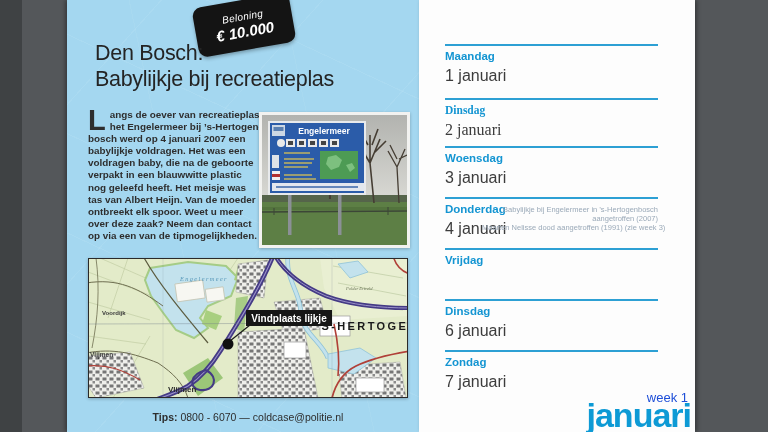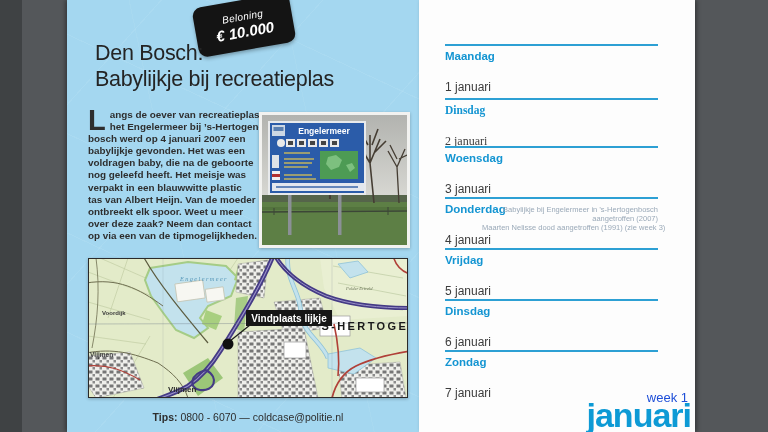--- a/index.html
+++ b/index.html
@@ -29,21 +29,21 @@
   .mapbox{position:absolute;left:21px;top:258px;width:320px;height:140px;box-shadow:0 1px 3px rgba(0,0,0,.25);}
   .mapbox svg{display:block;width:100%;height:100%;}
   .tips{position:absolute;left:21px;top:411px;width:320px;text-align:center;font-size:10.5px;color:#2e2e2e;}
   .tips b{font-weight:bold;margin-top:18px;}
 
   
   .page-right{position:absolute;left:419px;top:0;width:276px;height:432px;background:#fdfdfd;
     box-shadow:2px 0 4px rgba(0,0,0,.35);}
   .day-row{position:absolute;left:26px;width:213px;border-top:2px solid #2da0d4;}
   .day-name{font-size:11.5px;font-weight:bold;color:#1495d2;margin-top:4px;}
-  .day-date{font-size:12px;color:#3c3c3c;margin-top:18px;}
+  .day-date{font-size:16px;color:#3c3c3c;margin-top:5px;}
   .day-notes{position:absolute;right:0;top:6px;width:176px;text-align:right;
     font-size:7.5px;line-height:9px;color:#9aa9b8;}
   .day-notes div{white-space:nowrap;}
   .week-label{position:absolute;top:390px;right:7px;font-size:13px;color:#1d4ed8;}
   .month-label{position:absolute;top:398px;right:4px;font-size:34px;line-height:34px;font-weight:bold;
     color:#0d9ad5;letter-spacing:-1px;}
 </style>
 </head>
 <body>
 
@@ -61,24 +61,24 @@
     <div class="title">
       <div>Den Bosch:</div>
       <div>Babylijkje bij recreatieplas</div>
     </div>
 
     <div class="bodytext">
       <span class="dropcap">L</span>
       <span class="ln">angs de oever van recreatieplas</span>
       <span class="ln">het Engelermeer bij ’s-Hertogen-</span>
       <span class="ln">bosch werd op 4 januari 2007 een</span>
-      <span class="ln">babylijkje gevonden. Het was een</span>
+      <span class="ln">babylijkje voldragen. Het was een</span>
       <span class="ln">voldragen baby, die na de geboorte</span>
+      <span class="ln">verpakt in een blauwwitte plastic</span>
       <span class="ln">nog geleefd heeft. Het meisje was</span>
-      <span class="ln">verpakt in een blauwwitte plastic</span>
       <span class="ln">tas van Albert Heijn. Van de moeder</span>
       <span class="ln">ontbreekt elk spoor. Weet u meer</span>
       <span class="ln">over deze zaak? Neem dan contact</span>
       <span class="ln">op via een van de tipmogelijkheden.</span>
     </div>
 
     <div class="photo">
       <svg viewBox="0 0 145 130" preserveAspectRatio="none">
         <defs>
           <linearGradient id="sky" x1="0" y1="0" x2="0" y2="1">
@@ -261,21 +261,20 @@
       <div class="day-name">Donderdag</div>
       <div class="day-date">4 januari</div>
       <div class="day-notes">
         <div>Babylijkje bij Engelermeer in ’s-Hertogenbosch</div>
         <div>aangetroffen (2007)</div>
         <div>Maarten Nelisse dood aangetroffen (1991) (zie week 3)</div>
       </div>
     </div>
     <div class="day-row" style="top:248px;height:49px;">
       <div class="day-name">Vrijdag</div>
-      <div class="day-date">5 januari</div>
     </div>
     <div class="day-row" style="top:299px;height:49px;">
       <div class="day-name">Dinsdag</div>
       <div class="day-date">6 januari</div>
     </div>
     <div class="day-row" style="top:350px;height:40px;">
       <div class="day-name">Zondag</div>
       <div class="day-date">7 januari</div>
     </div>
     <div class="week-label">week 1</div>

